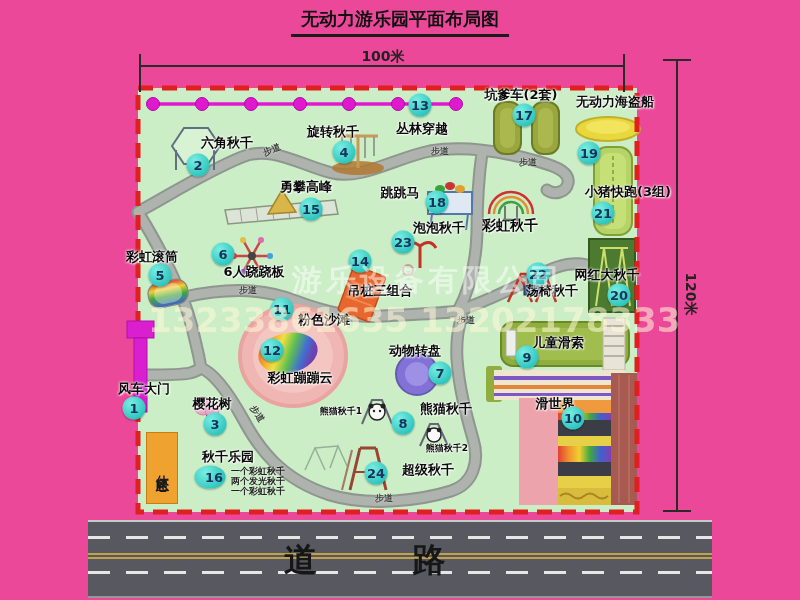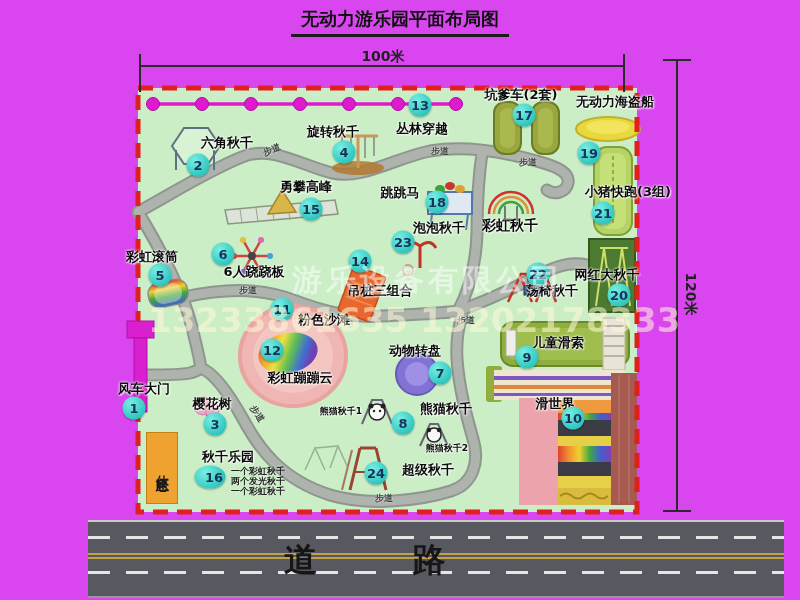--- a/index.html
+++ b/index.html
@@ -1,16 +1,16 @@
 <!DOCTYPE html>
 <html><head>
 <meta charset="utf-8">
 <style>
   html,body{margin:0;padding:0;background:#ecedea;}
-  #stage{position:relative;width:800px;height:600px;background:#d946ef;overflow:hidden;
+  #stage{position:relative;width:800px;height:600px;background:#ec4899;overflow:hidden;
          font-family:"DejaVu Sans","Liberation Sans",sans-serif;}
   #stage svg{position:absolute;left:0;top:0;z-index:1;}
   .page-title{position:absolute;top:7px;left:50%;transform:translateX(-50%);
     font-size:18px;font-weight:bold;color:#111;border-bottom:3px solid #1b1b1b;
     padding:0 10px 3px 10px;white-space:nowrap;z-index:6;}
   .dim-label{position:absolute;font-size:14px;font-weight:bold;color:#222;z-index:5;
     transform:translate(-50%,-50%);white-space:nowrap;}
   .dim-label.vert{transform:translate(-50%,-50%) rotate(90deg);}
   #labels-layer{position:absolute;left:0;top:0;width:800px;height:600px;z-index:3;pointer-events:none;}
   .map-label{position:absolute;transform:translate(-50%,-50%);font-weight:bold;font-size:13px;
@@ -21,21 +21,21 @@
     font-size:13px;display:flex;align-items:center;justify-content:center;
     box-shadow:0 1px 2px rgba(0,0,0,.35);}
   .trail-label{position:absolute;font-size:9px;font-weight:bold;color:#3a3f3a;white-space:nowrap;
     text-shadow:0 0 2px rgba(255,255,255,.85);}
   .rest-area{position:absolute;left:146px;top:432px;width:30px;height:70px;background:#f0a231;
     border:1px solid #c27f14;z-index:2;display:flex;align-items:center;justify-content:center;
     writing-mode:vertical-rl;text-orientation:upright;font-size:13px;font-weight:bold;color:#1a1a1a;
     letter-spacing:2px;}
   .swing-notes{position:absolute;left:231px;top:466px;z-index:3;font-size:9px;font-weight:bold;
     color:#222;line-height:10px;white-space:nowrap;text-shadow:0 0 2px rgba(255,255,255,.8);}
-  .road{position:absolute;left:88px;top:520px;width:696px;height:74px;background:#585861;
+  .road{position:absolute;left:88px;top:520px;width:624px;height:74px;background:#585861;
     border-top:2px solid #c9c9c7;border-bottom:2px solid #97979a;z-index:1;}
   .road-dash{position:absolute;left:0;width:100%;height:3px;
     background:repeating-linear-gradient(90deg,#e6e6e4 0 22px,transparent 22px 38px);}
   .road-yellow{position:absolute;left:0;width:100%;height:2px;background:#c2a246;}
   .road-label{position:absolute;left:196px;top:16px;font-size:33px;font-weight:bold;color:#161616;
     letter-spacing:42px;white-space:nowrap;}
   #watermark-layer{position:absolute;left:0;top:0;width:800px;height:600px;z-index:4;pointer-events:none;}
   .wm-company{position:absolute;left:292px;top:260px;font-size:30px;font-weight:bold;
     color:rgba(255,255,255,.5);letter-spacing:4px;white-space:nowrap;}
   .wm-phone{position:absolute;left:148px;top:300px;font-size:34px;font-weight:bold;

